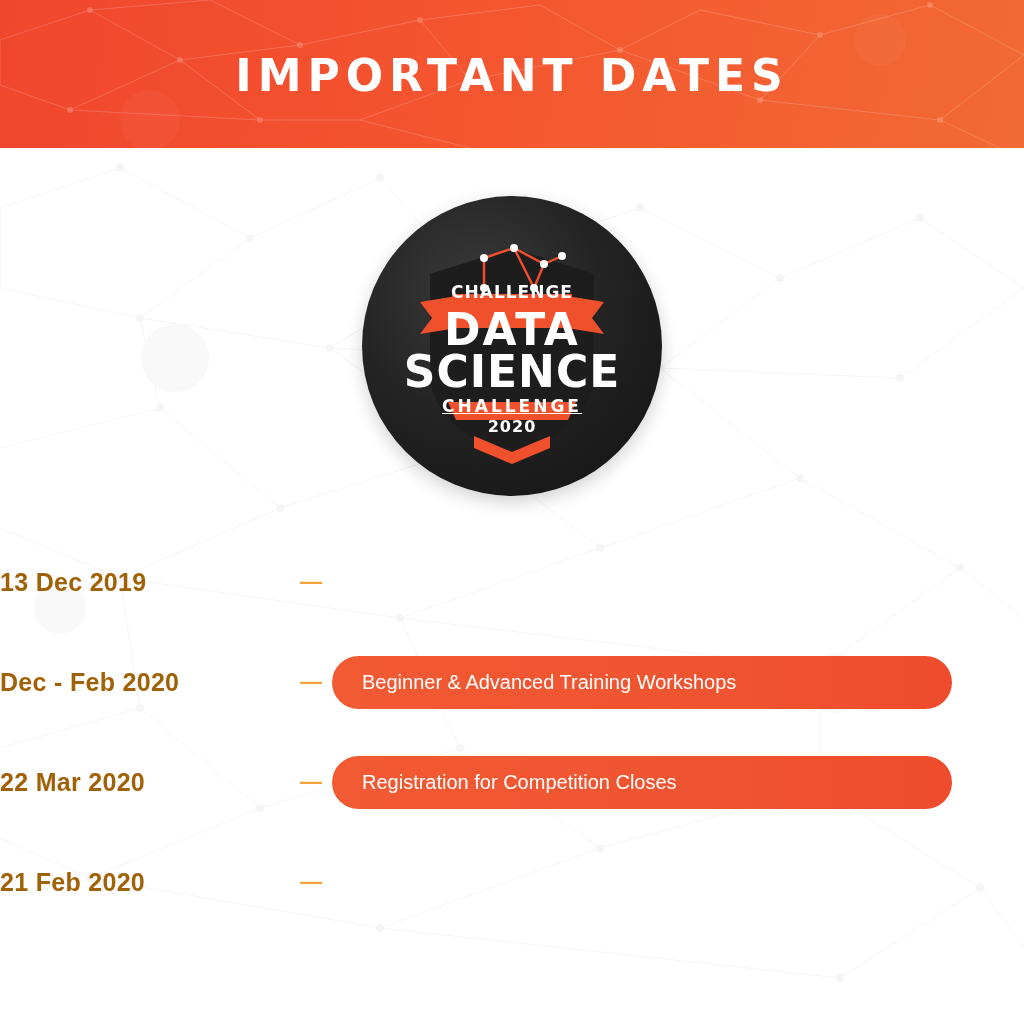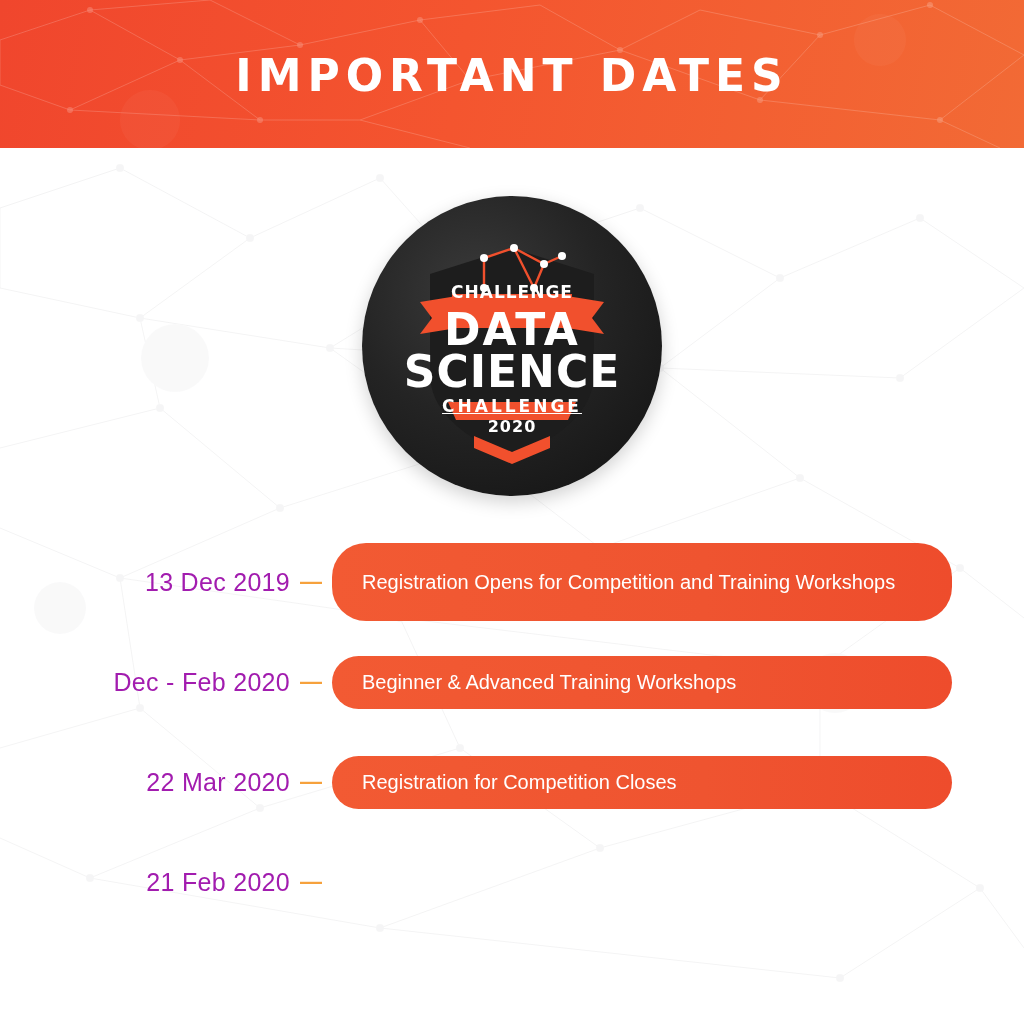--- a/index.html
+++ b/index.html
@@ -128,25 +128,24 @@
   }
   .tl-row {
     position: relative;
     display: flex;
     align-items: center;
     margin-bottom: 32px;
     height: 68px;
   }
   .tl-date {
     width: 290px;
-    text-align: right;
     padding-right: 0;
-    color: #a21caf;
+    color: #a16207;
     font-size: 25px;
-    font-weight: normal;
+    font-weight: bold;
     font-family: "Liberation Sans", sans-serif;
     letter-spacing: 0.3px;
     white-space: nowrap;
   }
   .tl-dash {
     width: 42px;
     text-align: center;
     color: #f6a13c;
     font-size: 22px;
     font-weight: bold;
@@ -306,21 +305,20 @@
       <div class="logo-text logo-challenge">CHALLENGE</div>
       <div class="logo-text logo-year">2020</div>
     </div>
   </div>
 
   <div class="timeline">
 
     <div class="tl-row tall">
       <div class="tl-date">13 Dec 2019</div>
       <div class="tl-dash">—</div>
-      <div class="tl-pill">Registration Opens for Competition and Training Workshops</div>
     </div>
 
     <div class="tl-row">
       <div class="tl-date">Dec - Feb 2020</div>
       <div class="tl-dash">—</div>
       <div class="tl-pill">Beginner &amp; Advanced Training Workshops</div>
     </div>
 
     <div class="tl-row">
       <div class="tl-date">22 Mar 2020</div>

